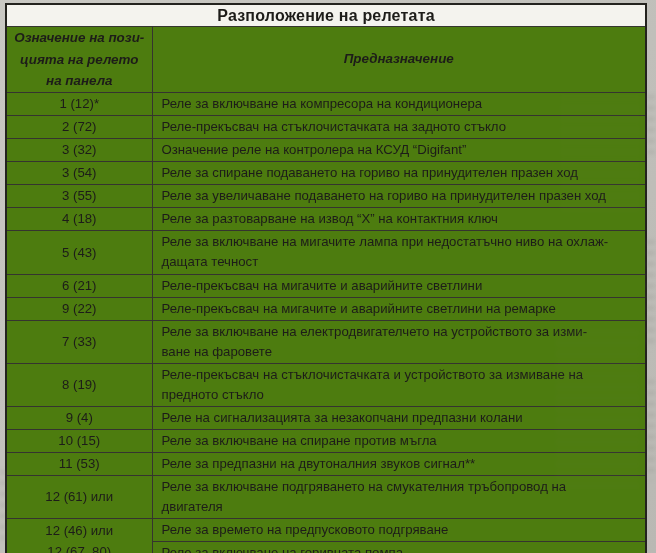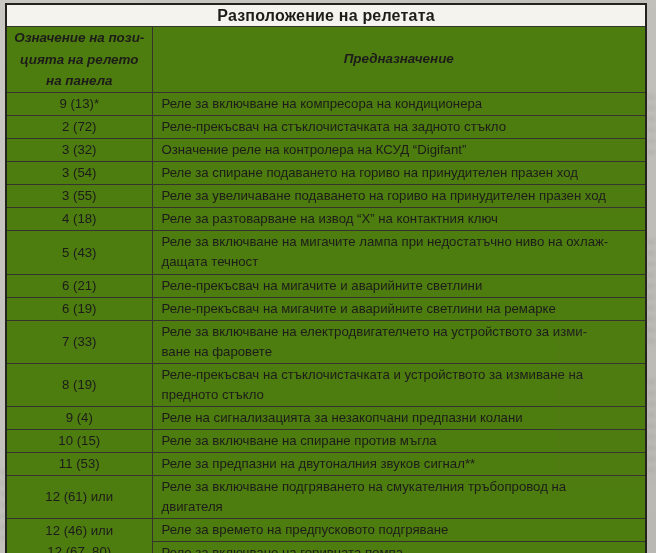--- a/index.html
+++ b/index.html
@@ -116,21 +116,21 @@
       </tr>
       <tr class="header-row">
         <th class="pos-h">Означение на пози-
 цията на релето
 на панела</th>
         <th class="desc-h">Предназначение</th>
       </tr>
     </thead>
     <tbody>
       <tr class="rs">
-        <td class="pos">9 (13)*</td>
+        <td class="pos">1 (12)*</td>
         <td class="desc">Реле за включване на компресора на кондиционера</td>
       </tr>
       <tr class="rs">
         <td class="pos">2 (72)</td>
         <td class="desc">Реле-прекъсвач на стъклочистачката на задното стъкло</td>
       </tr>
       <tr class="rs">
         <td class="pos">3 (32)</td>
         <td class="desc">Означение реле на контролера на КСУД “Digifant”</td>
       </tr>
@@ -149,21 +149,21 @@
       <tr class="rd44">
         <td class="pos">5 (43)</td>
         <td class="desc">Реле за включване на мигачите лампа при недостатъчно ниво на охлаж-
 дащата течност</td>
       </tr>
       <tr class="rs">
         <td class="pos">6 (21)</td>
         <td class="desc">Реле-прекъсвач на мигачите и аварийните светлини</td>
       </tr>
       <tr class="rs">
-        <td class="pos">6 (19)</td>
+        <td class="pos">9 (22)</td>
         <td class="desc">Реле-прекъсвач на мигачите и аварийните светлини на ремарке</td>
       </tr>
       <tr class="rd">
         <td class="pos">7 (33)</td>
         <td class="desc">Реле за включване на електродвигателчето на устройството за изми-
 ване на фаровете</td>
       </tr>
       <tr class="rd38">
         <td class="pos">8 (19)</td>
         <td class="desc">Реле-прекъсвач на стъклочистачката и устройството за измиване на

